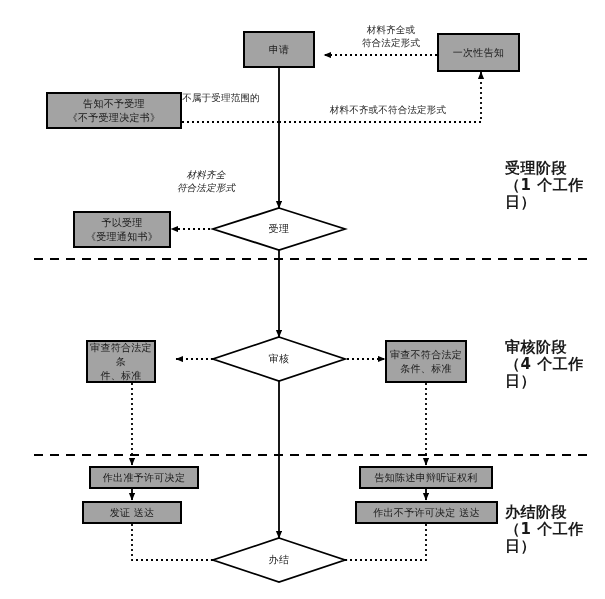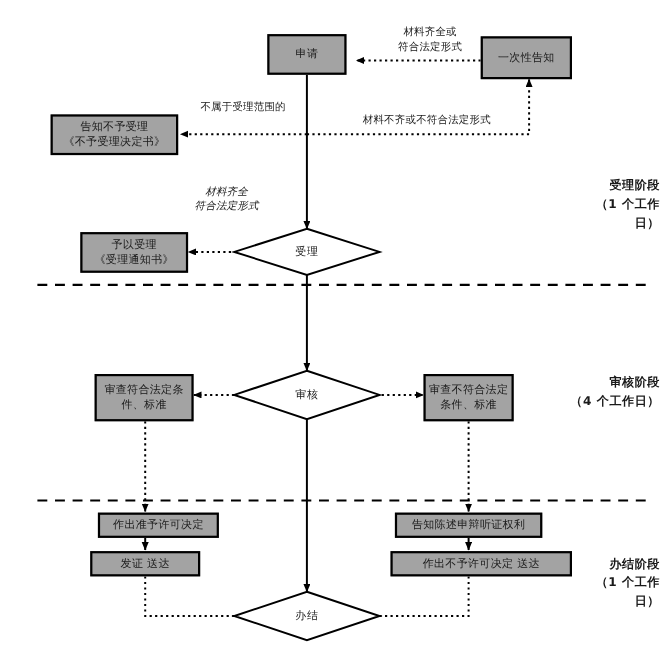--- a/index.html
+++ b/index.html
@@ -64,24 +64,24 @@
     font-size: 9.5px;
     line-height: 13px;
     color: #1a1a1a;
     text-align: center;
     white-space: nowrap;
     z-index: 4;
     letter-spacing: 0.2px;
   }
   .stage-label {
     position: absolute;
-    font-size: 11px;
+    font-size: 15px;
     line-height: 17px;
     color: #1a1a1a;
-    text-align: right;
+    text-align: left;
     font-weight: bold;
     z-index: 4;
     letter-spacing: 0.5px;
   }
   .stage-label .sub {
     font-weight: bold;
   }
   .ln2 { display: block; }
 </style>
 </head>
@@ -138,35 +138,35 @@
   </svg>
 
   <div class="node box" style="left:243px; top:31px; width:72px; height:37px;">
     <span>申请</span>
   </div>
 
   <div class="node box" style="left:437px; top:33px; width:83px; height:39px;">
     <span>一次性告知</span>
   </div>
 
-  <div class="node box" style="left:46px; top:104px; width:116px; height:37px;">
+  <div class="node box" style="left:46px; top:92px; width:136px; height:37px;">
     <span>告知不予受理</span>
     <span>《不予受理决定书》</span>
   </div>
 
   <div class="node box" style="left:73px; top:211px; width:98px; height:37px;">
     <span>予以受理</span>
     <span>《受理通知书》</span>
   </div>
 
   <div class="diamond-wrap" style="left:213px; top:208px; width:132px; height:42px;">
     <div class="diamond-label">受理</div>
   </div>
 
-  <div class="node box" style="left:86px; top:340px; width:90px; height:43px;">
+  <div class="node box" style="left:86px; top:340px; width:70px; height:43px;">
     <span>审查符合法定条</span>
     <span>件、标准</span>
   </div>
 
   <div class="diamond-wrap" style="left:213px; top:337px; width:132px; height:44px;">
     <div class="diamond-label">审核</div>
   </div>
 
   <div class="node box" style="left:385px; top:340px; width:82px; height:43px;">
     <span>审查不符合法定</span>
@@ -178,21 +178,21 @@
   </div>
 
   <div class="node box" style="left:82px; top:501px; width:100px; height:23px;">
     <span>发证  送达</span>
   </div>
 
   <div class="node box" style="left:359px; top:466px; width:134px; height:23px;">
     <span>告知陈述申辩听证权利</span>
   </div>
 
-  <div class="node box" style="left:355px; top:501px; width:165px; height:23px;">
+  <div class="node box" style="left:355px; top:501px; width:143px; height:23px;">
     <span>作出不予许可决定  送达</span>
   </div>
 
   <div class="diamond-wrap" style="left:213px; top:538px; width:132px; height:44px;">
     <div class="diamond-label">办结</div>
   </div>
 
   <div class="edge-label" style="left:336px; top:23px; width:110px;">
     <span class="ln2">材料齐全或</span>
     <span class="ln2">符合法定形式</span>

